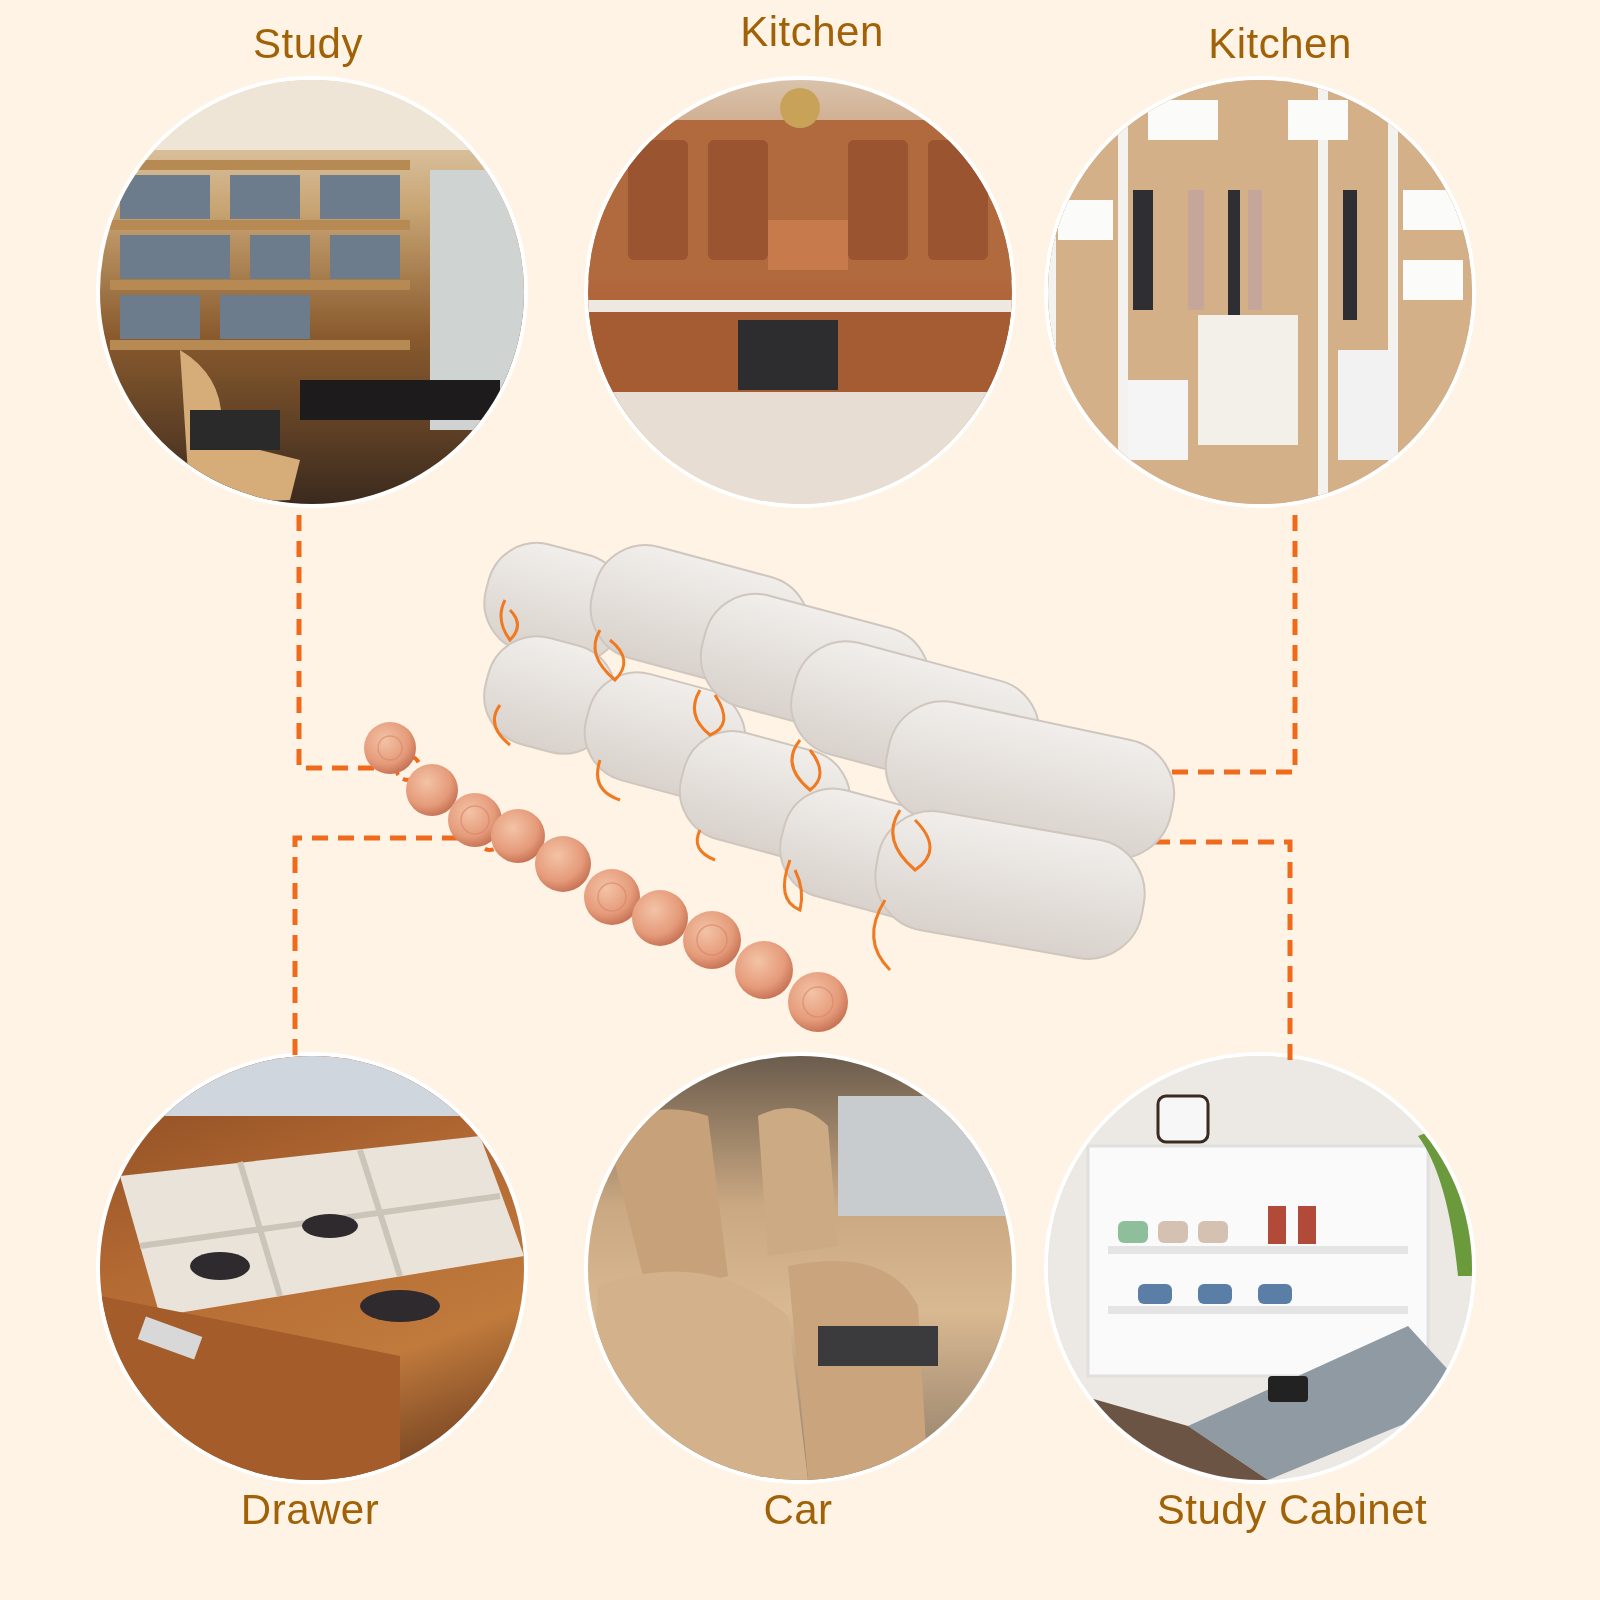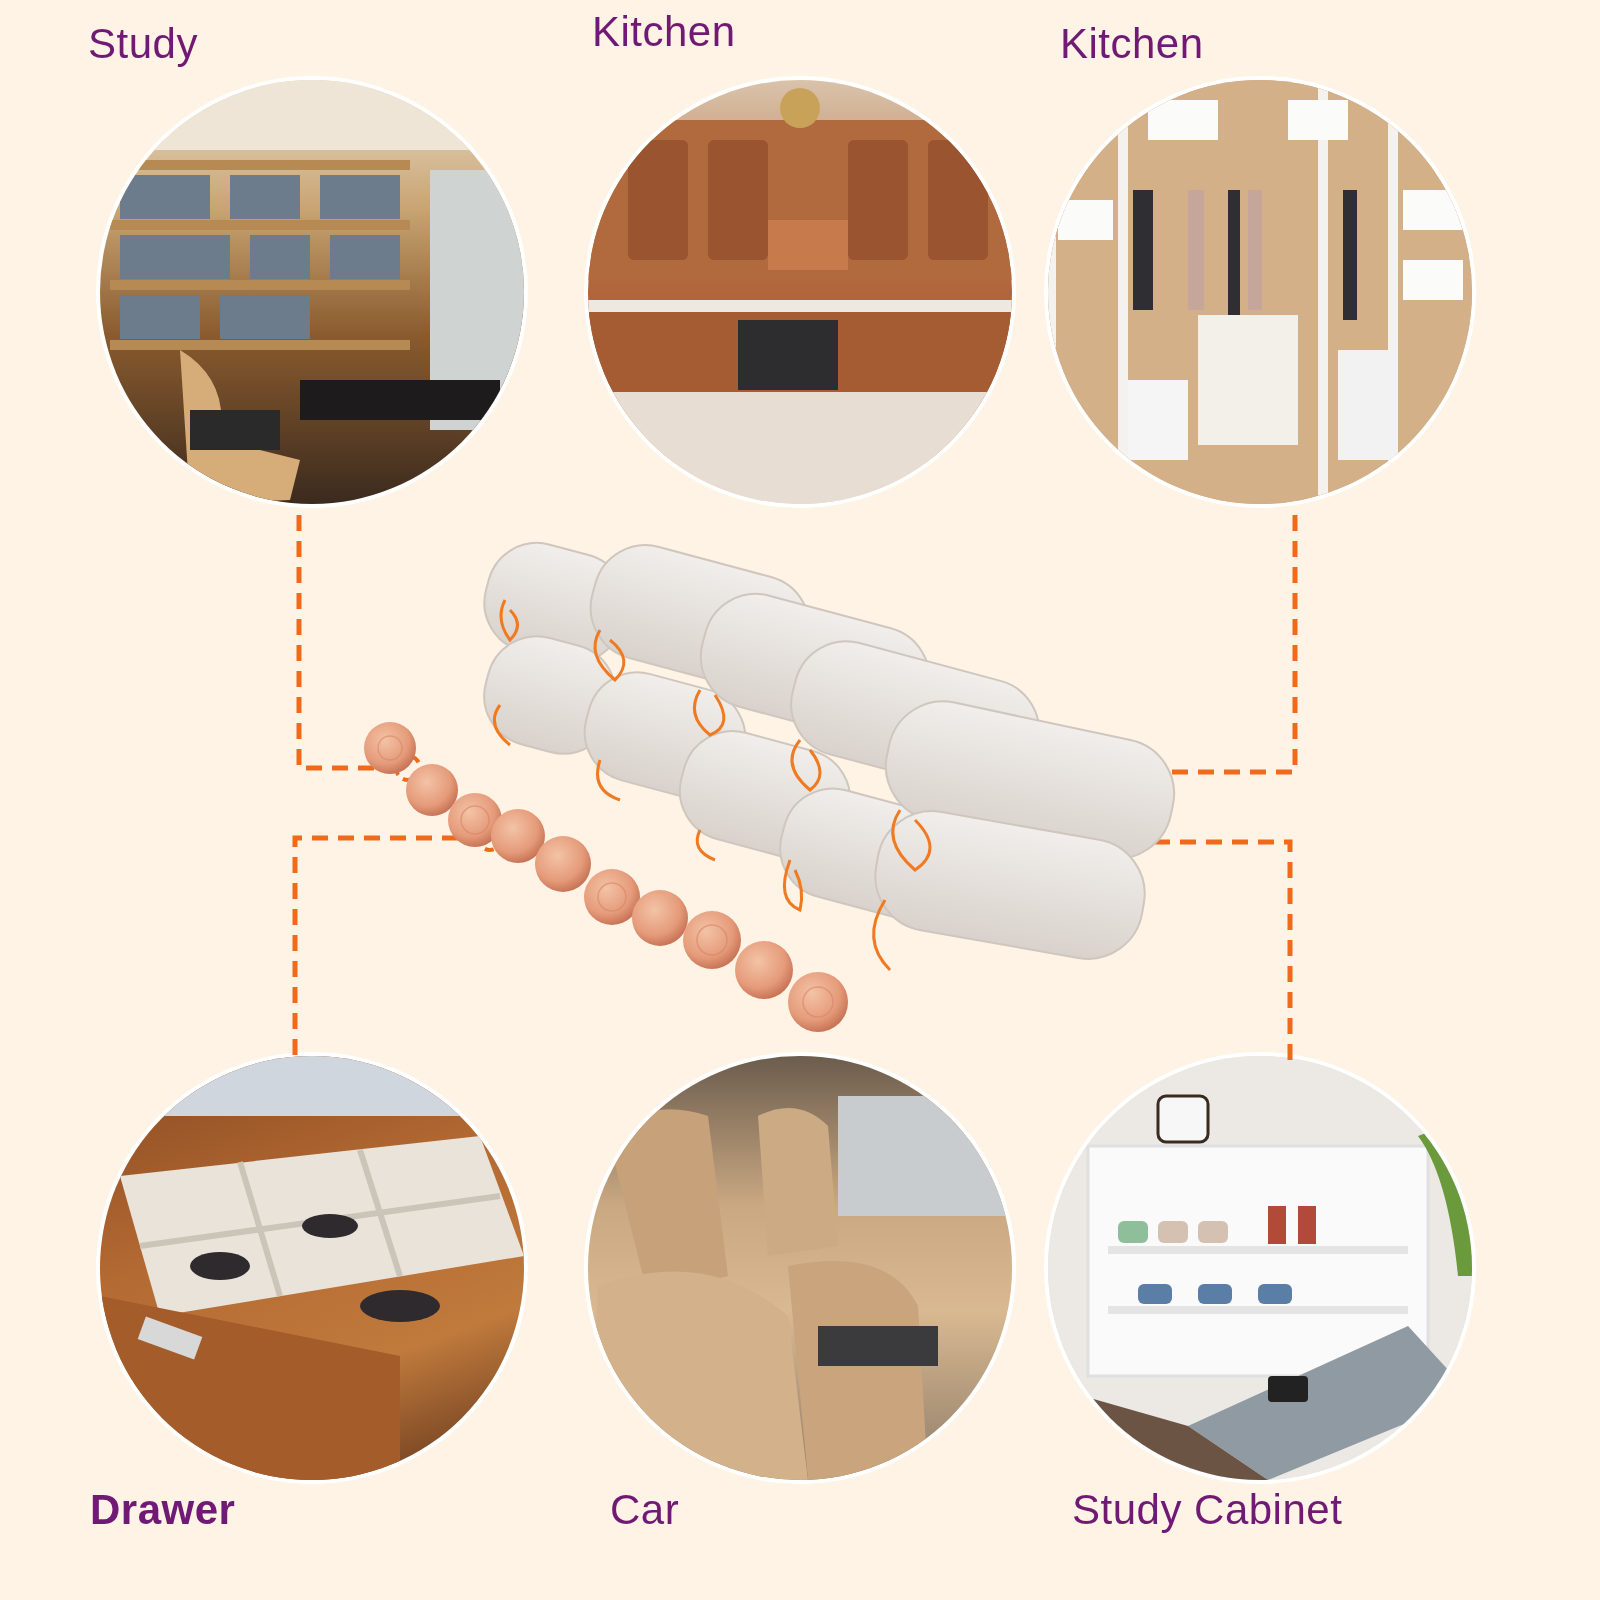--- a/index.html
+++ b/index.html
@@ -1,17 +1,17 @@
 <!DOCTYPE html>
 <html><head>
 <meta charset="utf-8">
 <style>
   html, body { margin:0; padding:0; }
   body { width:1600px; height:1600px; background:#fef3e5; position:relative; overflow:hidden; font-family:"Liberation Sans", sans-serif; }
-  .label { position:absolute; color:#701a75; font-size:42px; font-weight:400; letter-spacing:0.5px; width:440px; }
+  .label { position:absolute; color:#a16207; font-size:42px; font-weight:400; letter-spacing:0.5px; text-align:center; width:440px; }
   .circle { position:absolute; width:424px; height:424px; border-radius:50%; overflow:hidden; box-shadow:0 0 0 4px #fff; }
   .connector { position:absolute; pointer-events:none; }
   svg { display:block; }
 </style>
 </head>
 <body>
 
 <div class="label" style="left:88px; top:20px;">Study</div>
 <div class="label" style="left:592px; top:8px;">Kitchen</div>
 <div class="label" style="left:1060px; top:20px;">Kitchen</div>
@@ -144,22 +144,22 @@
         <rect x="210" y="228" width="34" height="20" rx="6"></rect>
       </g>
     <rect x="110" y="40" width="50" height="46" rx="8" fill="#f7f7f7" stroke="#3a2a20" stroke-width="3"></rect>
     <path d="M370 80 Q400 120 410 220 L424 220 L424 60 Z" fill="#6a9a3c"></path>
     <polygon points="140,370 360,270 424,340 220,424" fill="#8f9aa3"></polygon>
     <polygon points="0,330 140,370 220,424 0,424" fill="#6b5443"></polygon>
     <rect x="220" y="320" width="40" height="26" rx="4" fill="#222"></rect>
   </svg>
 </div>
 
-<div class="label" style="left:90px; top:1486px;font-weight:bold;">Drawer</div>
-<div class="label" style="left:610px; top:1486px;">Car</div>
+<div class="label" style="left:90px; top:1486px;">Drawer</div>
+<div class="label" style="left:578px; top:1486px;">Car</div>
 <div class="label" style="left:1072px; top:1486px;">Study Cabinet</div>
 
 <svg class="connector" width="1600" height="1600" viewBox="0 0 1600 1600" style="left:0; top:0;">
   <g fill="none" stroke="#f06a1c" stroke-width="5" stroke-dasharray="16 10">
 
     <polyline points="299,515 299,768 400,768"></polyline>
 
     <polyline points="1295,515 1295,772 1125,772"></polyline>
 
     <polyline points="295,1055 295,838 480,838"></polyline>

